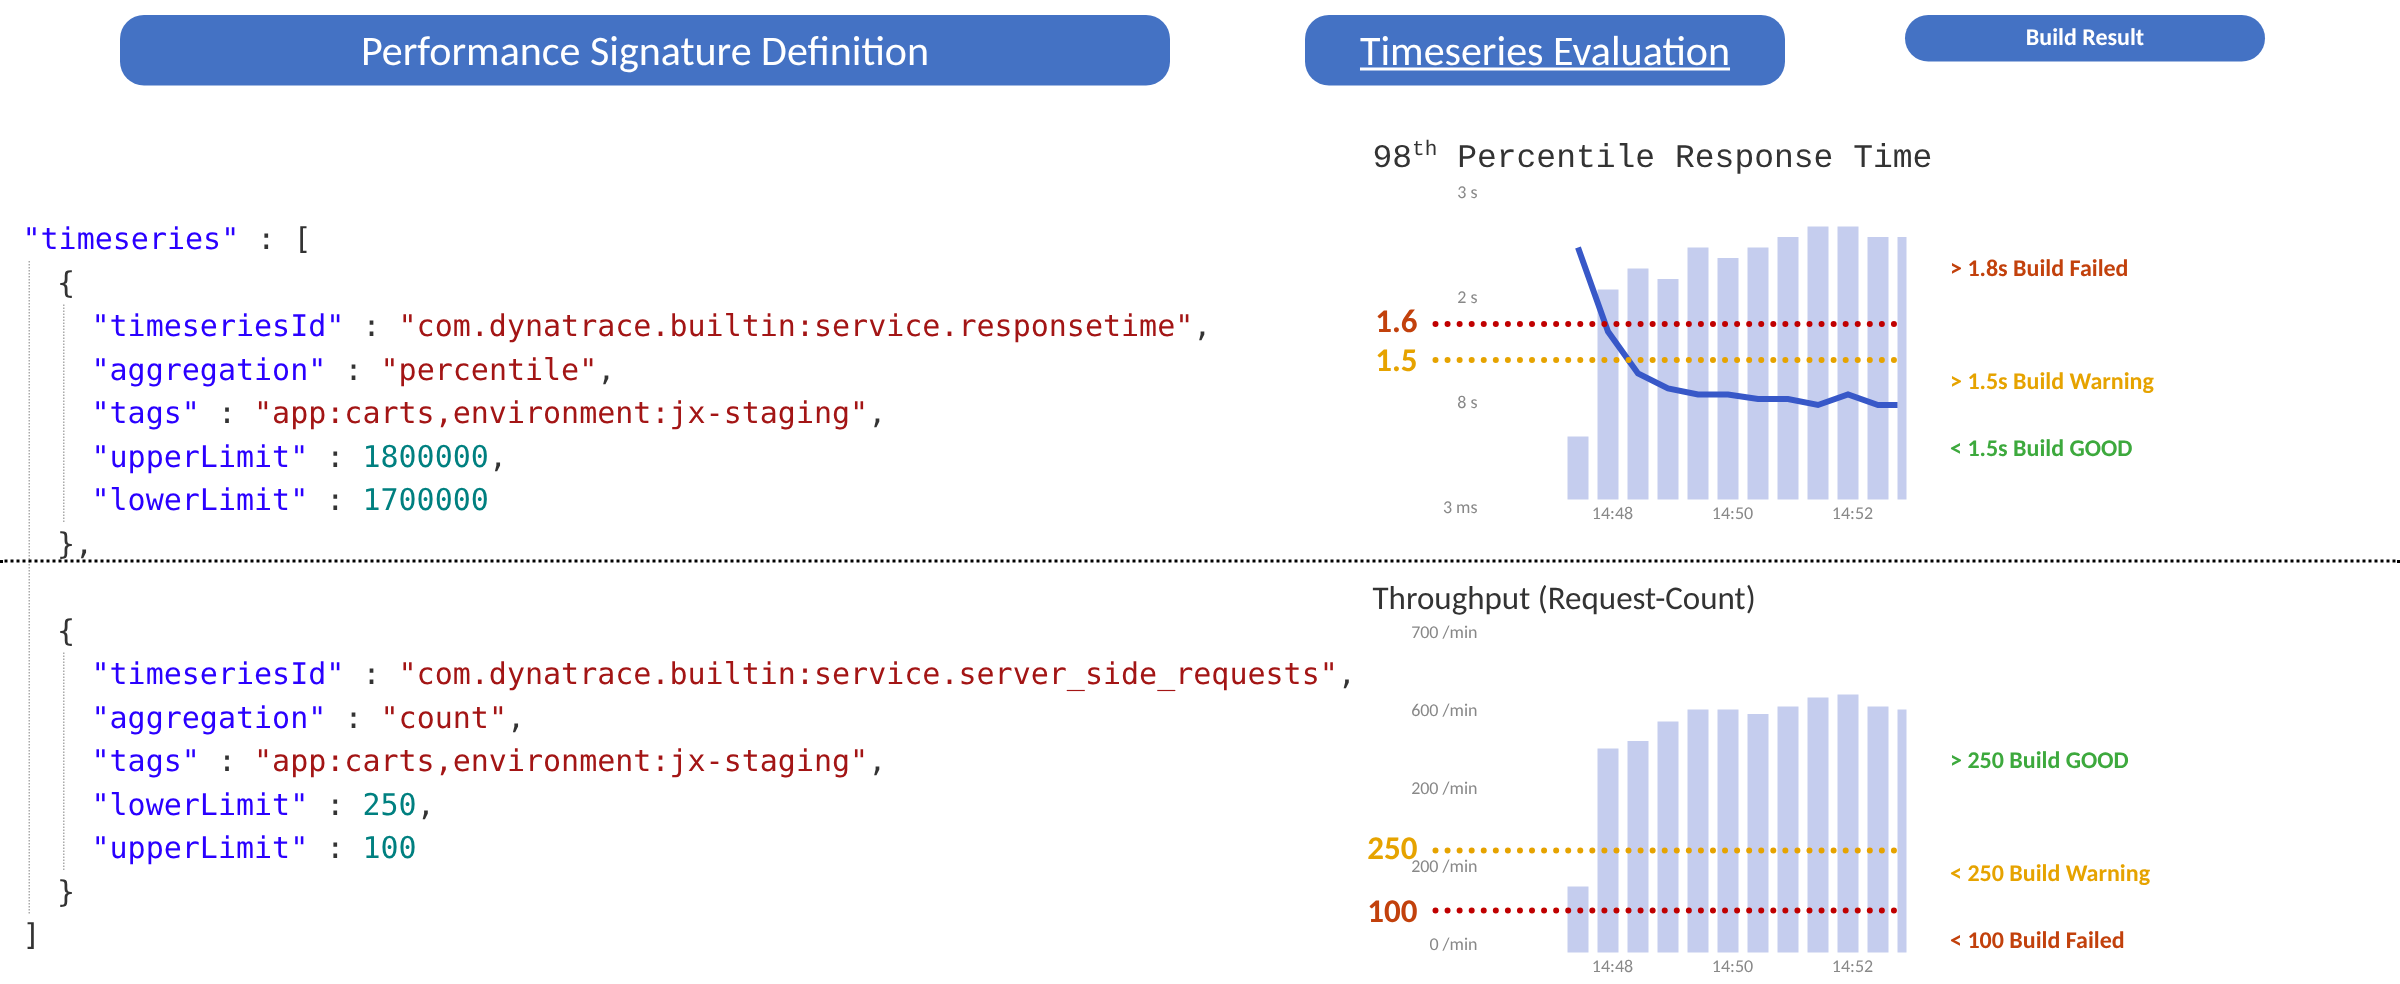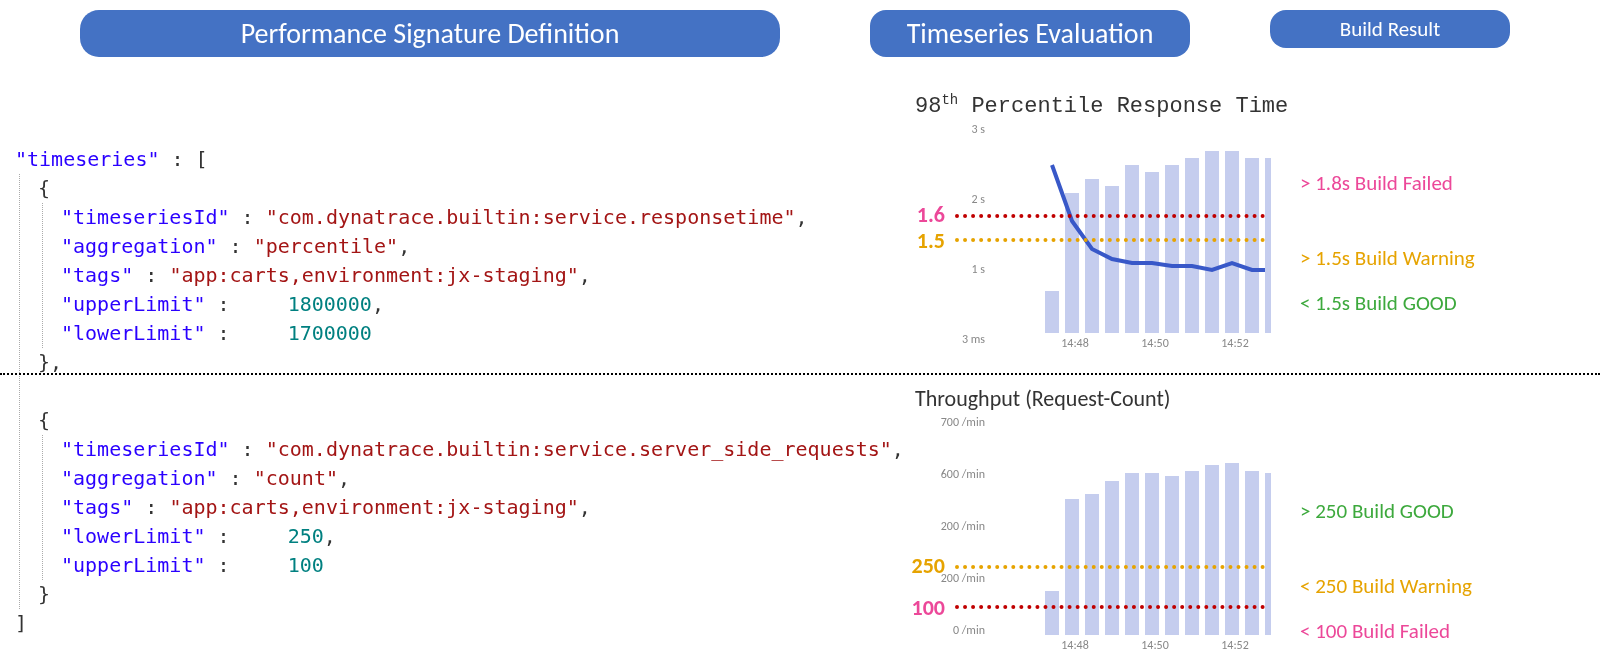--- a/index.html
+++ b/index.html
@@ -15,37 +15,37 @@
   .pill {
     background: #4472c4;
     color: #fff;
     border-radius: 16px;
     font-size: 28px;
     padding: 6px 20px;
     text-align: center;
     font-weight: 400;
     position: absolute;
   }
-  .pill.def { left: 80px;  top: 10px; width: 700px; border-radius: 19px; }
-  .pill.eval{ left: 870px; top: 10px; width: 320px; }
+  .pill.def { left: 80px;  top: 10px; width: 700px; }
+  .pill.eval{ left: 870px; top: 10px; width: 320px; text-decoration: underline; }
   .pill.res { left: 1270px; top: 10px; width: 240px; }
 
   
   .code {
     position: absolute;
     left: 15px; top: 145px;
     font-family: Consolas, monospace;
     font-size: 20px;
     line-height: 29px;
     white-space: pre;
   }
   .tk-key  { color: #2a00ff; }
   .tk-pun  { color: #333; }
   .tk-str  { color: #a31515; }
-  .tk-num  { color: #008080; margin-left: 46px; }
+  .tk-num  { color: #008080; }
   .guide   { border-left: 1px dotted #aaa; margin-left: 4px; padding-left: 18px; display: inline-block; }
 
   .section-divider {
     position: absolute;
     left: 0; top: 373px; right: 0;
     border-top: 2px dotted #000;
   }
 
   
   .ctitle {
@@ -78,25 +78,25 @@
     font-size: 22px;
     font-weight: 700;
     right: 320px;
     transform: translateY(-50%);
   }
 
   
   .res {
     position: absolute;
     left: 1300px;
-    font-size: 21px;
-    font-weight: 400;
+    font-size: 16px;
+    font-weight: 700;
     white-space: nowrap;
   }
-  .red    { color: #ec4899; }
+  .red    { color: #c2410c; }
   .orange { color: #e6a300; }
   .green  { color: #3da93d; }
 </style>
 </head>
 <body>
 
 <div class="pill def">Performance Signature Definition</div>
 <div class="pill eval">Timeseries Evaluation</div>
 <div class="pill res">Build Result</div>
 
@@ -119,21 +119,21 @@
 <span class="tk-pun">]</span></div>
 
 <div class="section-divider"></div>
 
 <div class="ctitle c1">
   <span>98</span><sup>th</sup><span> Percentile Response Time</span>
 </div>
 <div class="chart c1">
   <div class="ylbl" style="top:4px">3 s</div>
   <div class="ylbl" style="top:74px">2 s</div>
-  <div class="ylbl" style="top:144px">1 s</div>
+  <div class="ylbl" style="top:144px">8 s</div>
   <div class="ylbl" style="top:214px">3 ms</div>
   <div class="xlbl" style="left:120px">14:48</div>
   <div class="xlbl" style="left:200px">14:50</div>
   <div class="xlbl" style="left:280px">14:52</div>
 
   <div class="bar" style="left:90px;  height:42px"></div>
   <div class="bar" style="left:110px; height:140px"></div>
   <div class="bar" style="left:130px; height:154px"></div>
   <div class="bar" style="left:150px; height:147px"></div>
   <div class="bar" style="left:170px; height:168px"></div>

